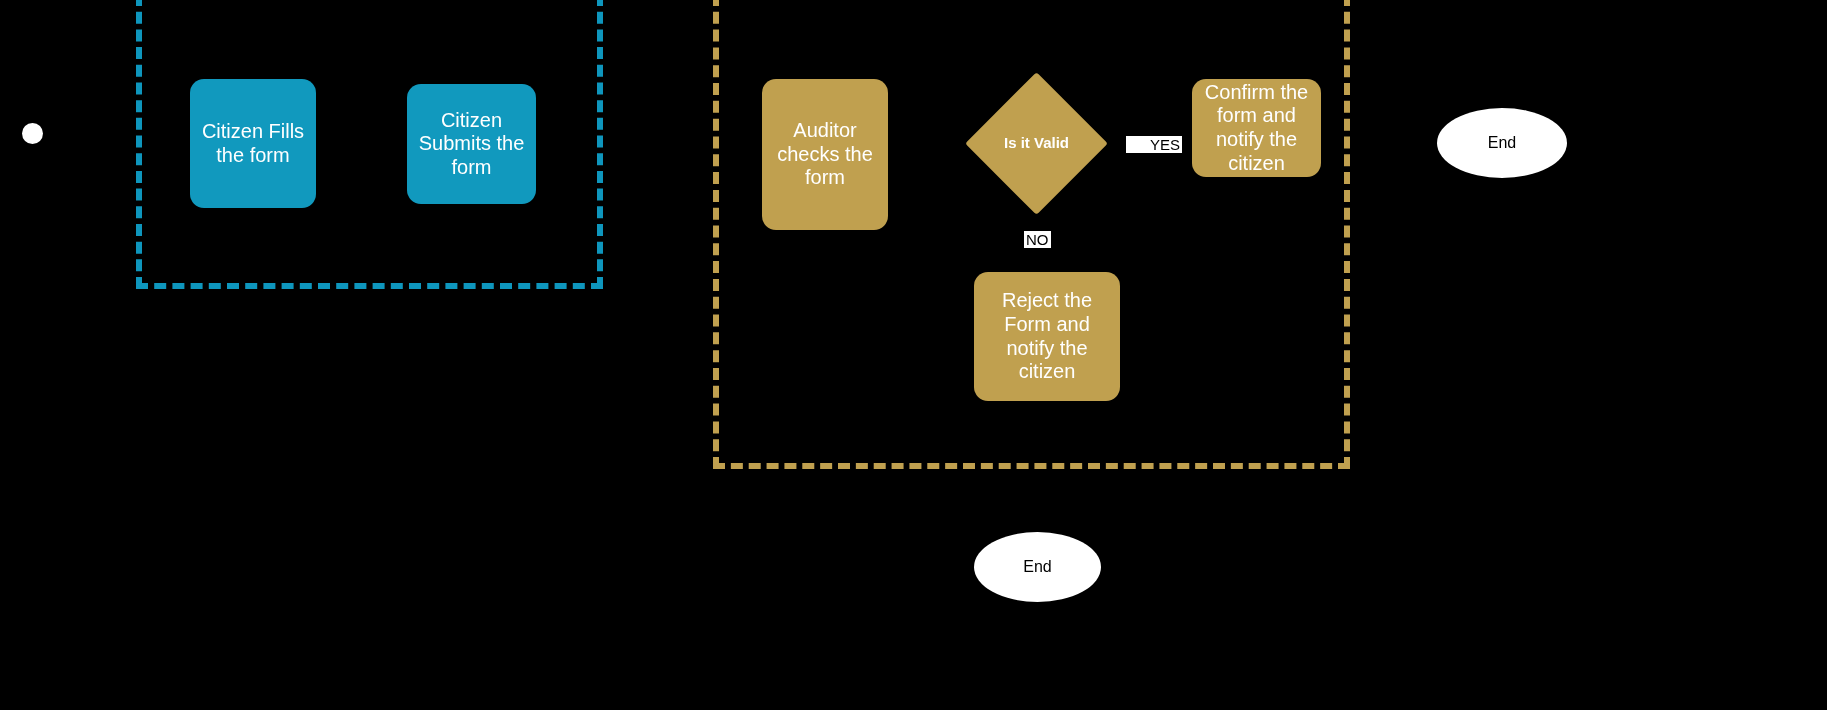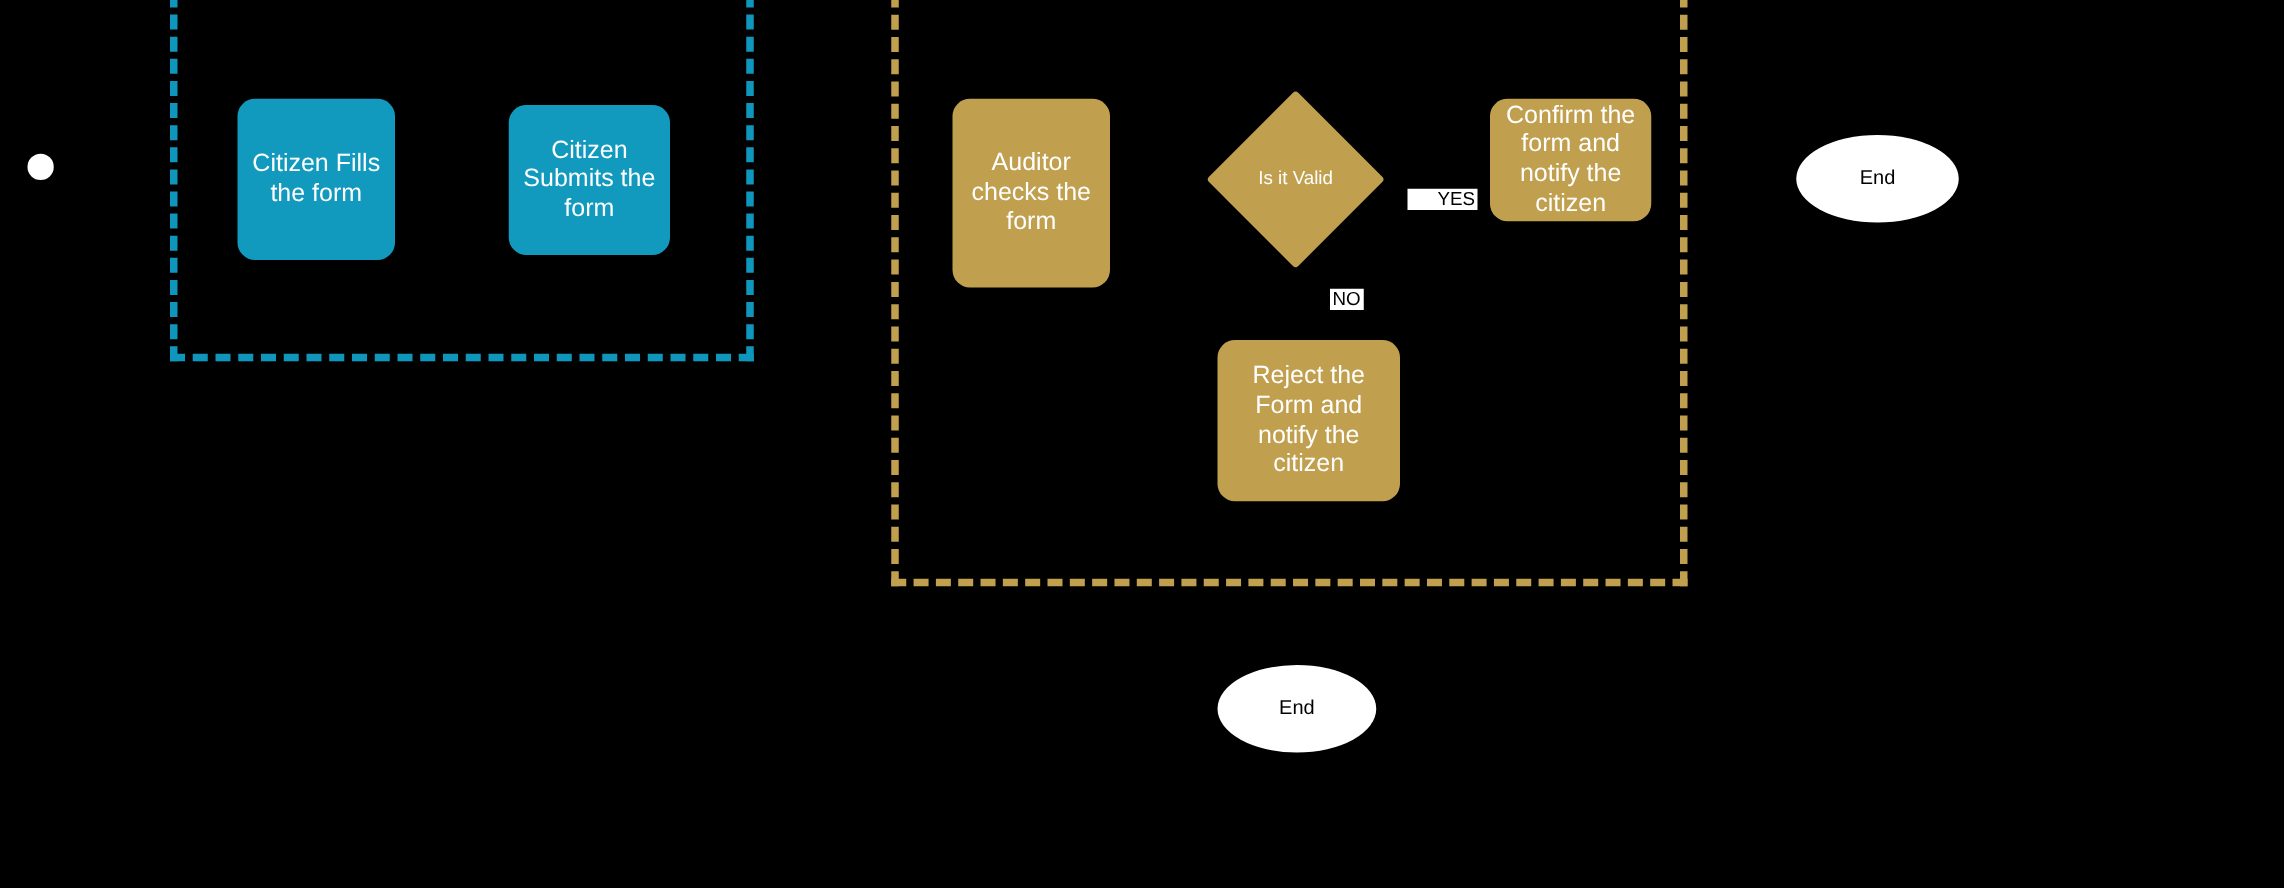--- a/index.html
+++ b/index.html
@@ -57,20 +57,21 @@
   .decision-label {
     position: absolute;
     display: flex;
     align-items: center;
     justify-content: center;
     text-align: center;
     color: #FFFFFF;
     font-size: 15px;
     line-height: 1.15;
     pointer-events: none;
+    font-weight: bold;
   }
 
   
   .terminator {
     position: absolute;
     background: #FFFFFF;
     border-radius: 50%;
     display: flex;
     align-items: center;
     justify-content: center;
@@ -124,21 +125,21 @@
 citizen</div>
 
   <div class="task task-auditor" style="left:974px; top:272px; width:146px; height:129px;">Reject the
 Form and
 notify the
 citizen</div>
 
   <div class="decision" style="left:986px; top:93px; width:101px; height:101px;"></div>
   <div class="decision-label" style="left:976px; top:128px; width:121px; height:30px;">Is it Valid</div>
 
-  <div class="edge-label" style="left:1126px; top:151px;padding-left:24px;">YES</div>
+  <div class="edge-label" style="left:1126px; top:136px;padding-left:24px;">YES</div>
 
-  <div class="edge-label" style="left:1024px; top:231px;margin-left:40px;">NO</div>
+  <div class="edge-label" style="left:1024px; top:231px;">NO</div>
 
   <div class="terminator" style="left:1437px; top:108px; width:130px; height:70px;">End</div>
 
   <div class="terminator" style="left:974px; top:532px; width:127px; height:70px;">End</div>
 
 </div>
 
 </body></html>

